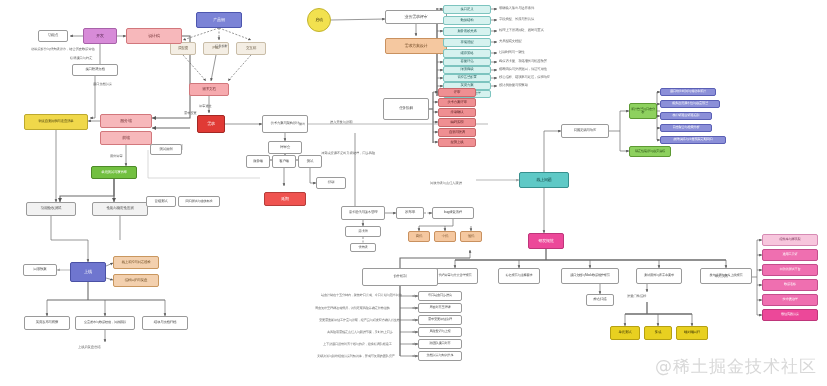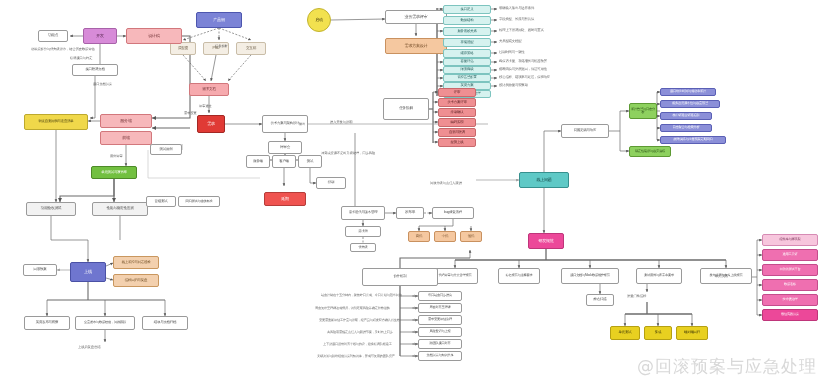--- a/index.html
+++ b/index.html
@@ -322,14 +322,14 @@
       <div class="lbl" style="left: 110px; top: 155px; width: 24px; font-size: 3.2px; white-space: normal; line-height: 1.15;">用例评审</div>
       <div class="lbl" style="left: 184px; top: 112px; width: 22px; font-size: 3.2px; white-space: normal; line-height: 1.15;">需求变更</div>
       <div class="lbl" style="left: 199px; top: 105px; width: 22px; font-size: 3.2px; white-space: normal; line-height: 1.15;">评审通过</div>
       <div class="lbl" style="left: 299px; top: 123px; width: 14px; font-size: 3.2px; white-space: normal; line-height: 1.15;">输出</div>
       <div class="lbl" style="left: 330px; top: 121px; width: 34px; font-size: 3.2px; white-space: normal; line-height: 1.15;">进入开发与排期</div>
       <div class="lbl" style="left: 321px; top: 152px; width: 60px; font-size: 3.2px; white-space: normal; line-height: 1.15;">冲突或资源不足时升级处理，同步风险</div>
       <div class="lbl" style="left: 430px; top: 182px; width: 46px; font-size: 3.2px; white-space: normal; line-height: 1.15;">问题分级与责任人跟进</div>
       <div class="lbl" style="left: 215px; top: 45px; width: 22px; font-size: 3.2px; white-space: normal; line-height: 1.15;">任务拆解</div>
     </div>
 
-  <div class="watermark">@回滚预案与应急处理</div>
+  <div class="watermark">@稀土掘金技术社区</div>
 </div>
 
 </body></html>

